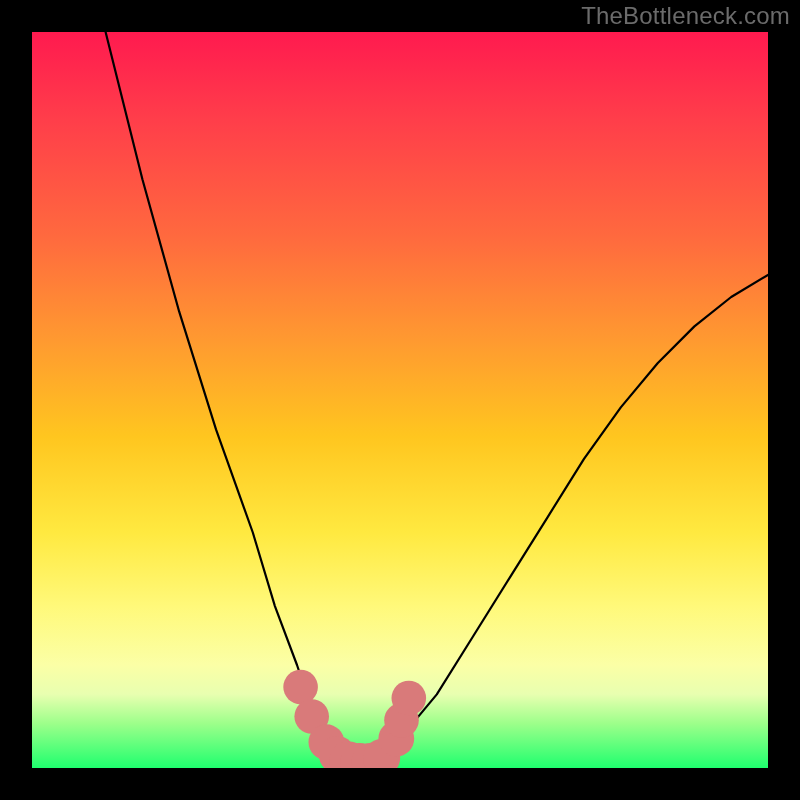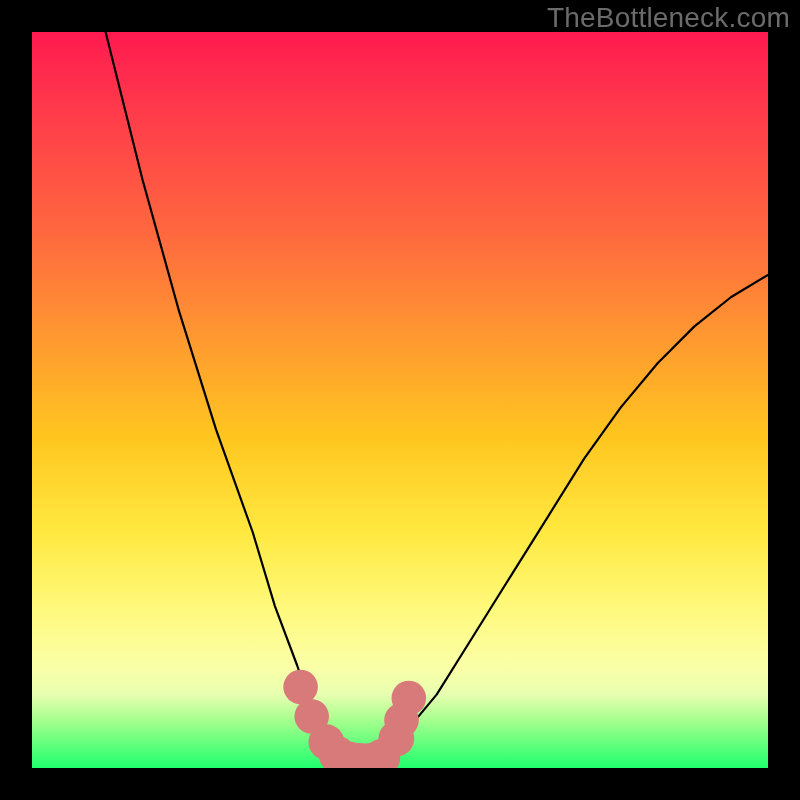--- a/index.html
+++ b/index.html
@@ -39,21 +39,21 @@
       #e8ffb0 90%,
       #9cff8a 94%,
       #1fff6e 100%
     );
   }
   .watermark {
     position: absolute;
     top: 2px;
     right: 10px;
     color: #6b6b6b;
-    font-size: 28px;
+    font-size: 24px;
     letter-spacing: 0.2px;
     user-select: none;
   }
   svg.curve {
     position: absolute;
     left: 0;
     top: 0;
     width: 736px;
     height: 736px;
     pointer-events: none;

